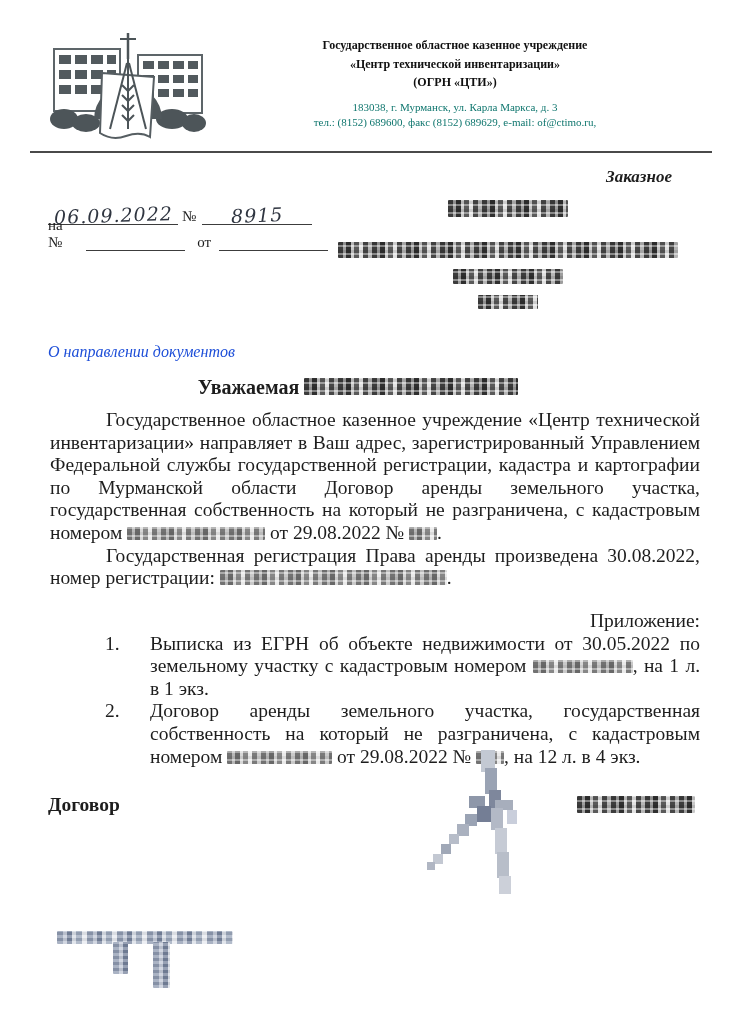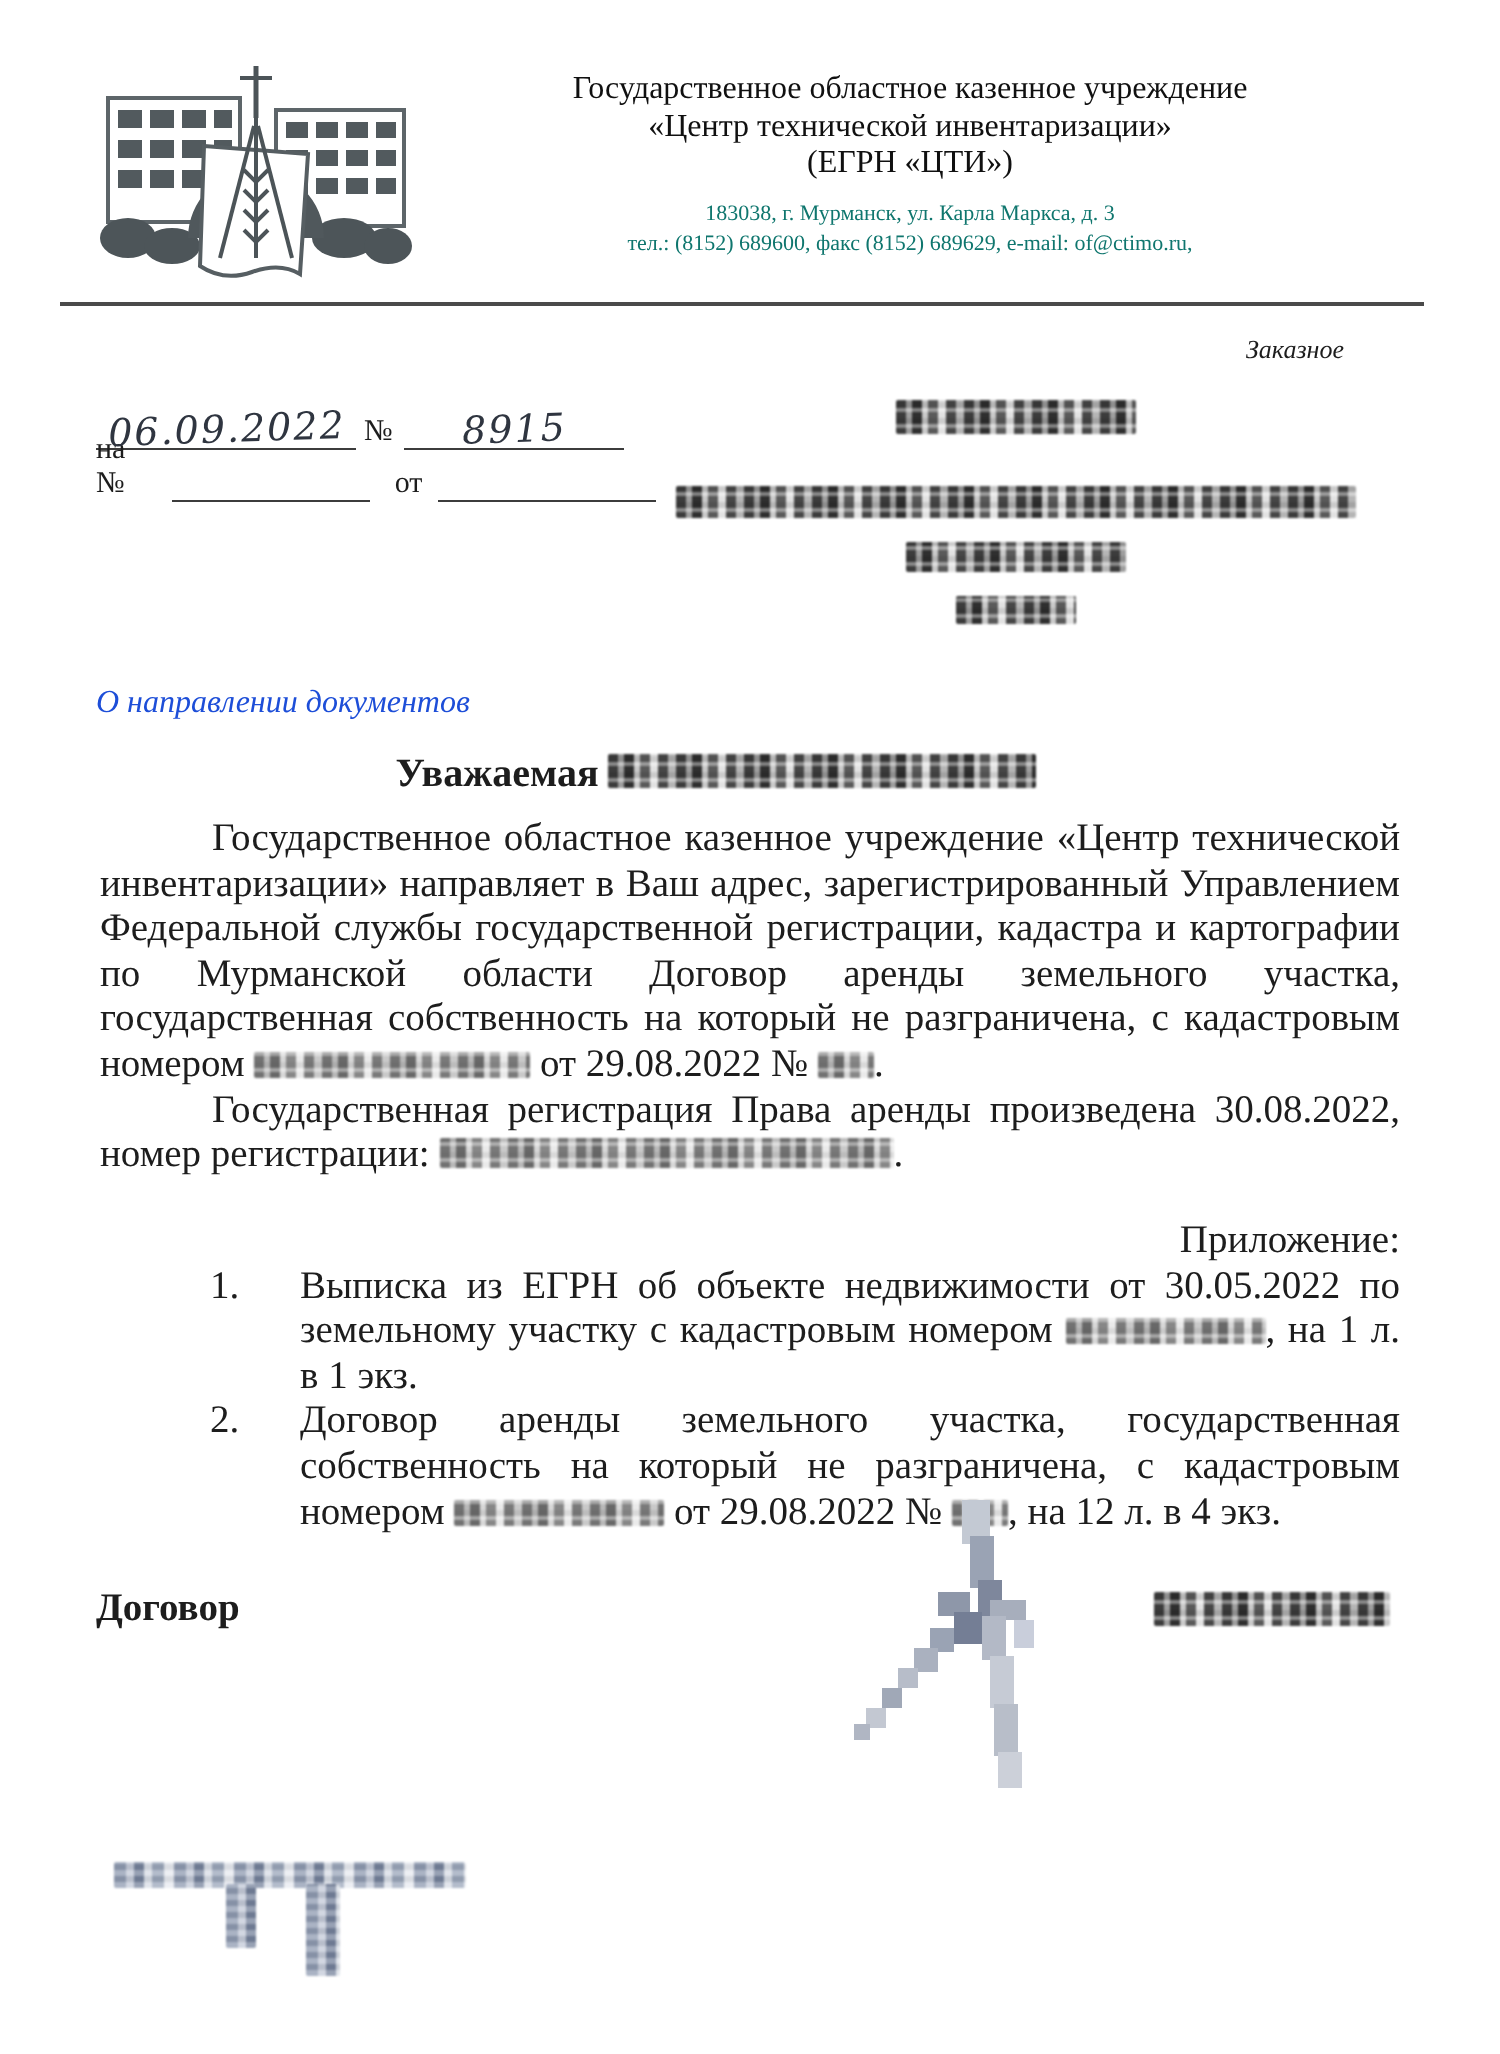--- a/index.html
+++ b/index.html
@@ -4,27 +4,27 @@
 <style>
   html,body{margin:0;padding:0;background:#e8e8e8;}
   .page{
     position:relative; width:750px; height:1027px; margin:0 auto;
     background:#ffffff; overflow:hidden;
     font-family:"Liberation Serif", serif; color:#1d1d1d;
   }
   
   .logo{position:absolute; left:48px; top:33px; width:160px; height:110px;}
   .org-block{position:absolute; left:233px; top:36px; width:444px; text-align:center;}
-  .org-line{font-weight:normal; font-size:16px; line-height:18.5px; color:#101010;}
+  .org-line{font-weight:bold; font-size:12px; line-height:18.5px; color:#101010;}
   .addr-block{margin-top:8px;}
   .addr-line{font-size:11px; line-height:15.8px; color:#0f766e;}
   .addr-line.it{font-style:italic;}
   .rule{position:absolute; left:30px; top:151px; width:682px; height:2px; background:#4a4a4a;}
   
-  .mail-class{position:absolute; right:78px; top:167px; font-weight:normal; font-style:italic; font-size:13px;}
+  .mail-class{position:absolute; right:78px; top:167px; font-weight:bold; font-style:italic; font-size:17px;}
   
   .ref{position:absolute; left:48px; top:193px; width:280px; font-size:15px;}
   .ref-row1{display:flex; align-items:flex-end; height:32px;}
   .ref-row2{display:flex; align-items:flex-end; height:24px; margin-top:2px;}
   .uline{display:inline-block; border-bottom:1.5px solid #3c3c3c; text-align:center;}
   .w130{width:130px;} .w110{width:110px;} .w100{width:100px;}
   .hand{
     font-family:"DejaVu Serif", serif; font-style:italic; font-size:19px;
     color:#2f3540; letter-spacing:1px; display:inline-block;
     transform:rotate(-2deg) translateY(2px);
@@ -139,21 +139,21 @@
           <path d="M74 82 L80 88 L86 82"></path>
       </g>
       <line x1="79" y1="30" x2="62" y2="96" stroke="#4c5458" stroke-width="2"></line>
       <line x1="81" y1="30" x2="98" y2="96" stroke="#4c5458" stroke-width="2"></line>
     </svg>
   </div>
 
   <div class="org-block">
     <div class="org-line">Государственное областное казенное учреждение</div>
     <div class="org-line">«Центр технической инвентаризации»</div>
-    <div class="org-line">(ЕГРН «ЦТИ»)</div>
+    <div class="org-line">(ОГРН «ЦТИ»)</div>
     <div class="addr-block">
       <div class="addr-line">183038, г. Мурманск, ул. Карла Маркса, д. 3</div>
       <div class="addr-line">тел.: (8152) 689600, факс (8152) 689629, e-mail: of@ctimo.ru,</div>
     </div>
   </div>
 
   <div class="rule"></div>
 
   <div class="mail-class">Заказное</div>
 

